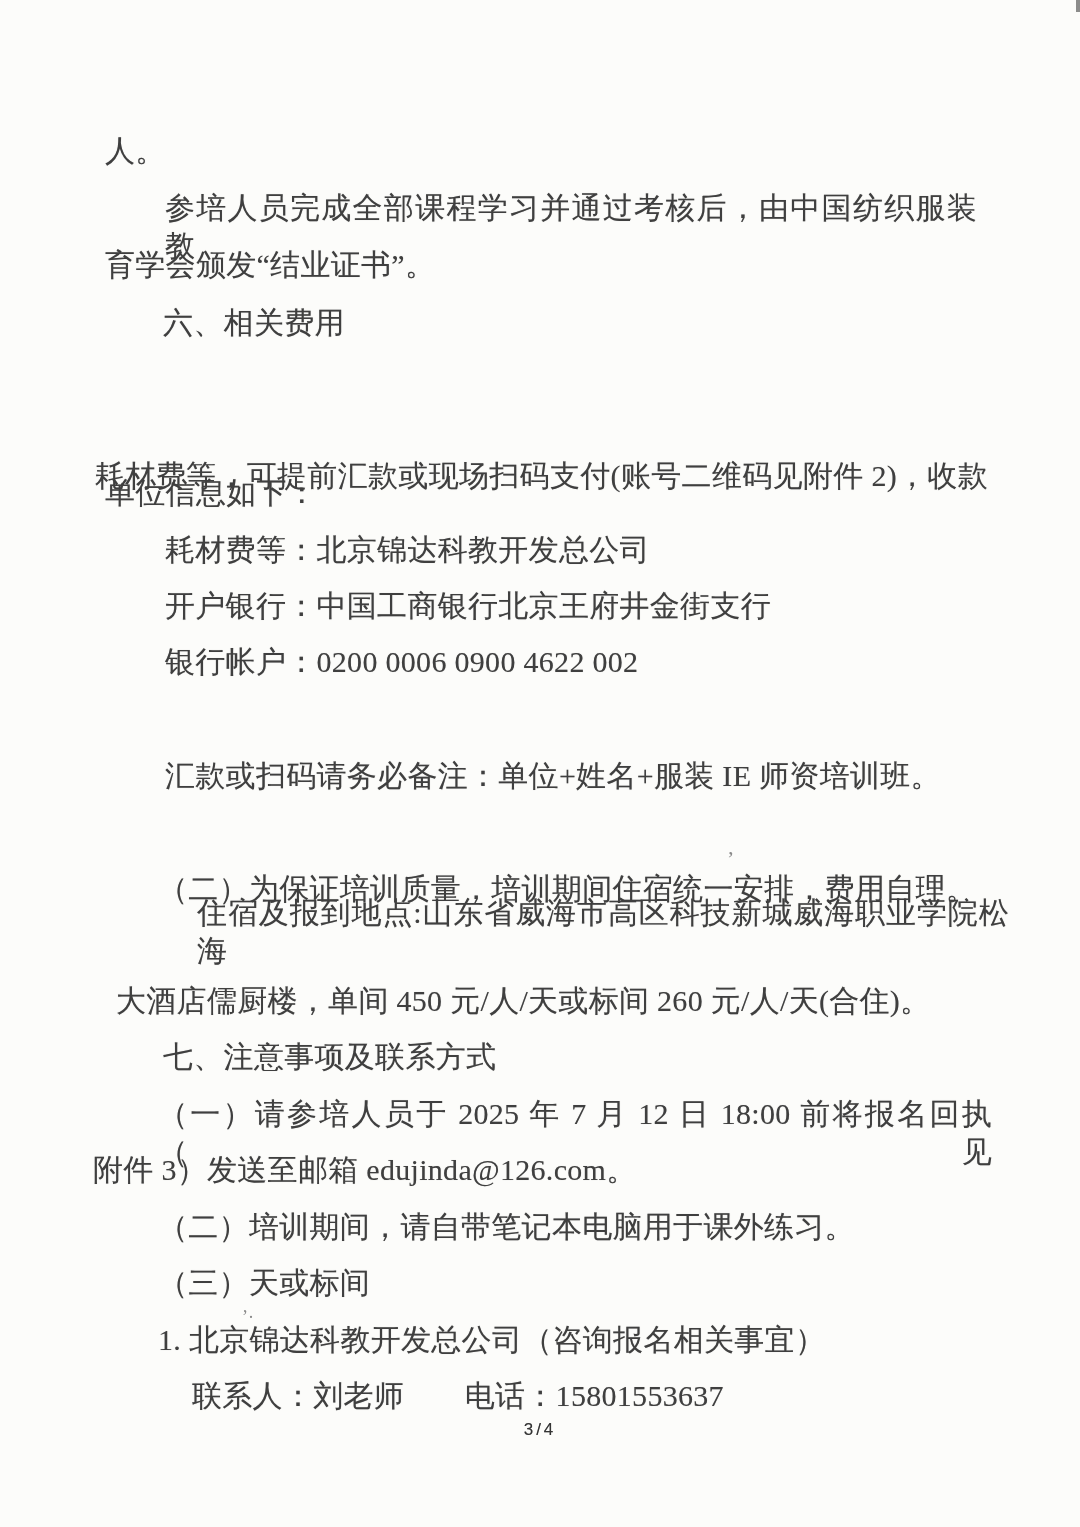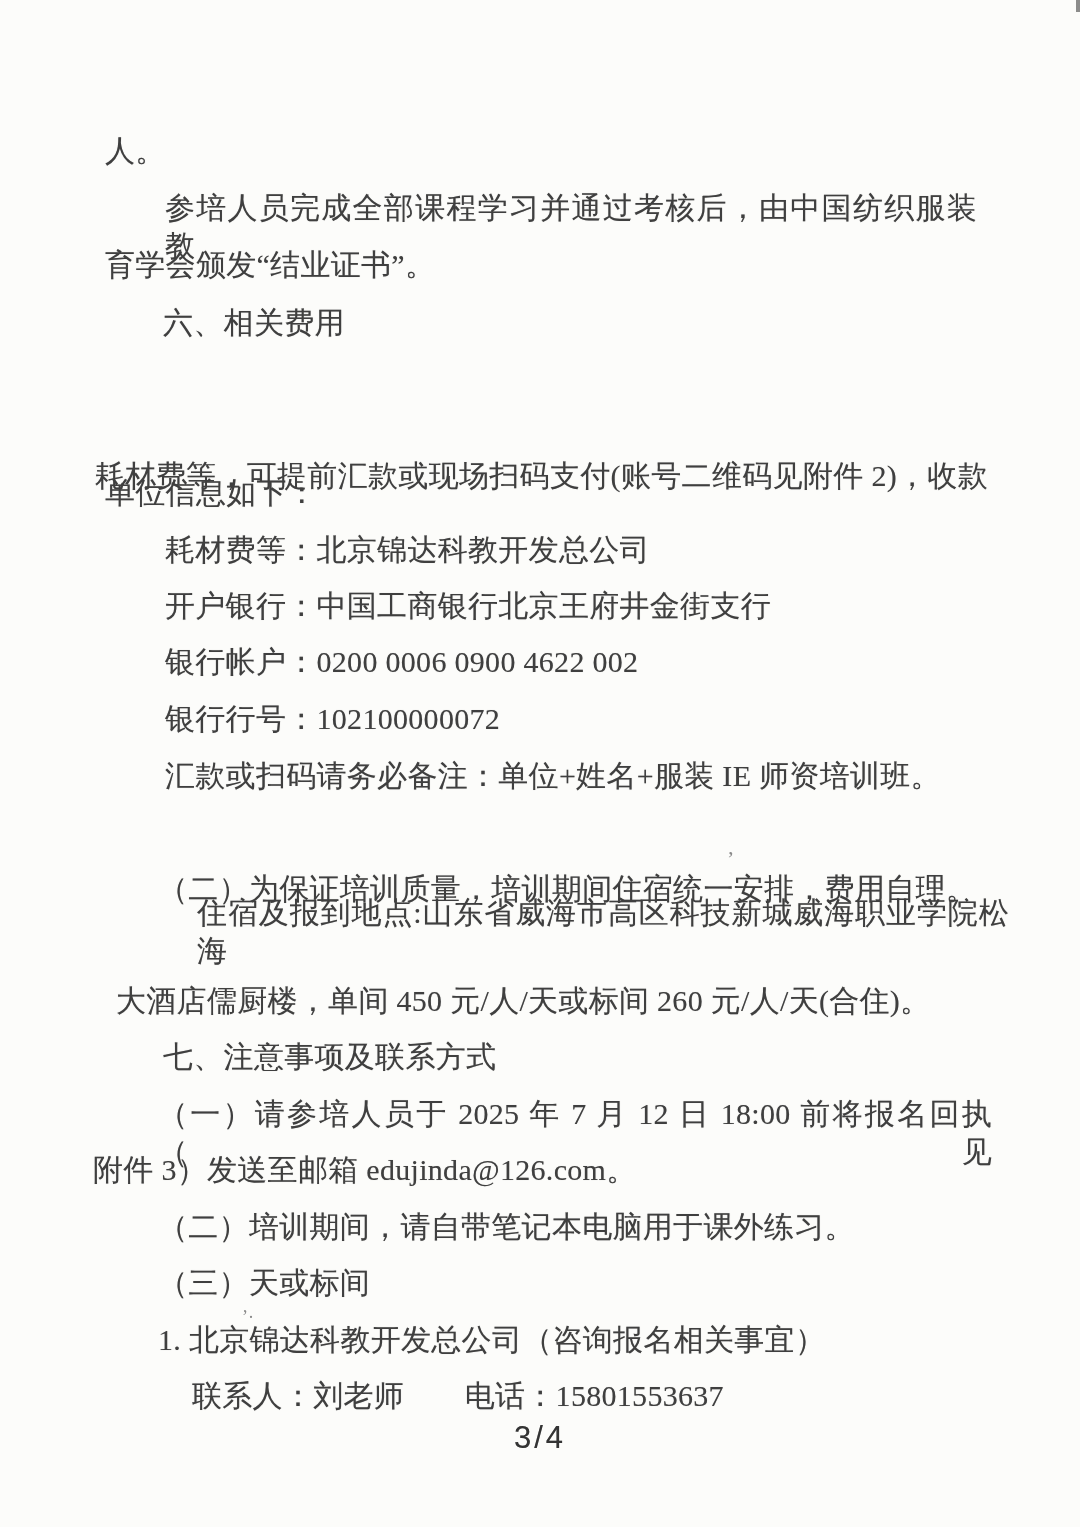--- a/index.html
+++ b/index.html
@@ -31,21 +31,21 @@
     text-align-last: justify;
     -moz-text-align-last: justify;
   }
   .footer-page-num {
     position: absolute;
     left: 0;
     right: 0;
     top: 1420px;
     text-align: center;
     font-family: "Liberation Sans", "DejaVu Sans", sans-serif;
-    font-size: 31px;
+    font-size: 17px;
     letter-spacing: 3px;
     color: #343434;
     text-shadow: 0 0 0.6px rgba(60,60,60,0.5);
   }
   
   .speck {
     position: absolute;
     background: transparent;
     color: #8a8a8a;
     font-size: 22px;
@@ -78,21 +78,20 @@
   <div class="line justify" style="left:95px; top:417px; width:893px;margin-top:40px;">耗材费等，可提前汇款或现场扫码支付(账号二维码见附件 2)，收款</div>
 
   <div class="line" style="left:105px; top:474px;">单位信息如下：</div>
 
   <div class="line" style="left:165px; top:531px;">耗材费等：北京锦达科教开发总公司</div>
 
   <div class="line" style="left:165px; top:587px;">开户银行：中国工商银行北京王府井金街支行</div>
 
   <div class="line" style="left:165px; top:643px;">银行帐户：0200 0006 0900 4622 002</div>
 
-  <div class="line" style="left:165px; top:700px;">银行行号：102100000072</div>
 
   <div class="line" style="left:165px; top:757px;">汇款或扫码请务必备注：单位+姓名+服装 IE 师资培训班。</div>
 
 
   <div class="line" style="left:158px; top:870px;">（二）为保证培训质量，培训期间住宿统一安排，费用自理。</div>
 
   <div class="line justify" style="left:165px; top:894px; width:812px;margin-left:32px;">住宿及报到地点:山东省威海市高区科技新城威海职业学院松海</div>
 
   <div class="line" style="left:116px; top:982px;">大酒店儒厨楼，单间 450 元/人/天或标间 260 元/人/天(合住)。</div>
 

